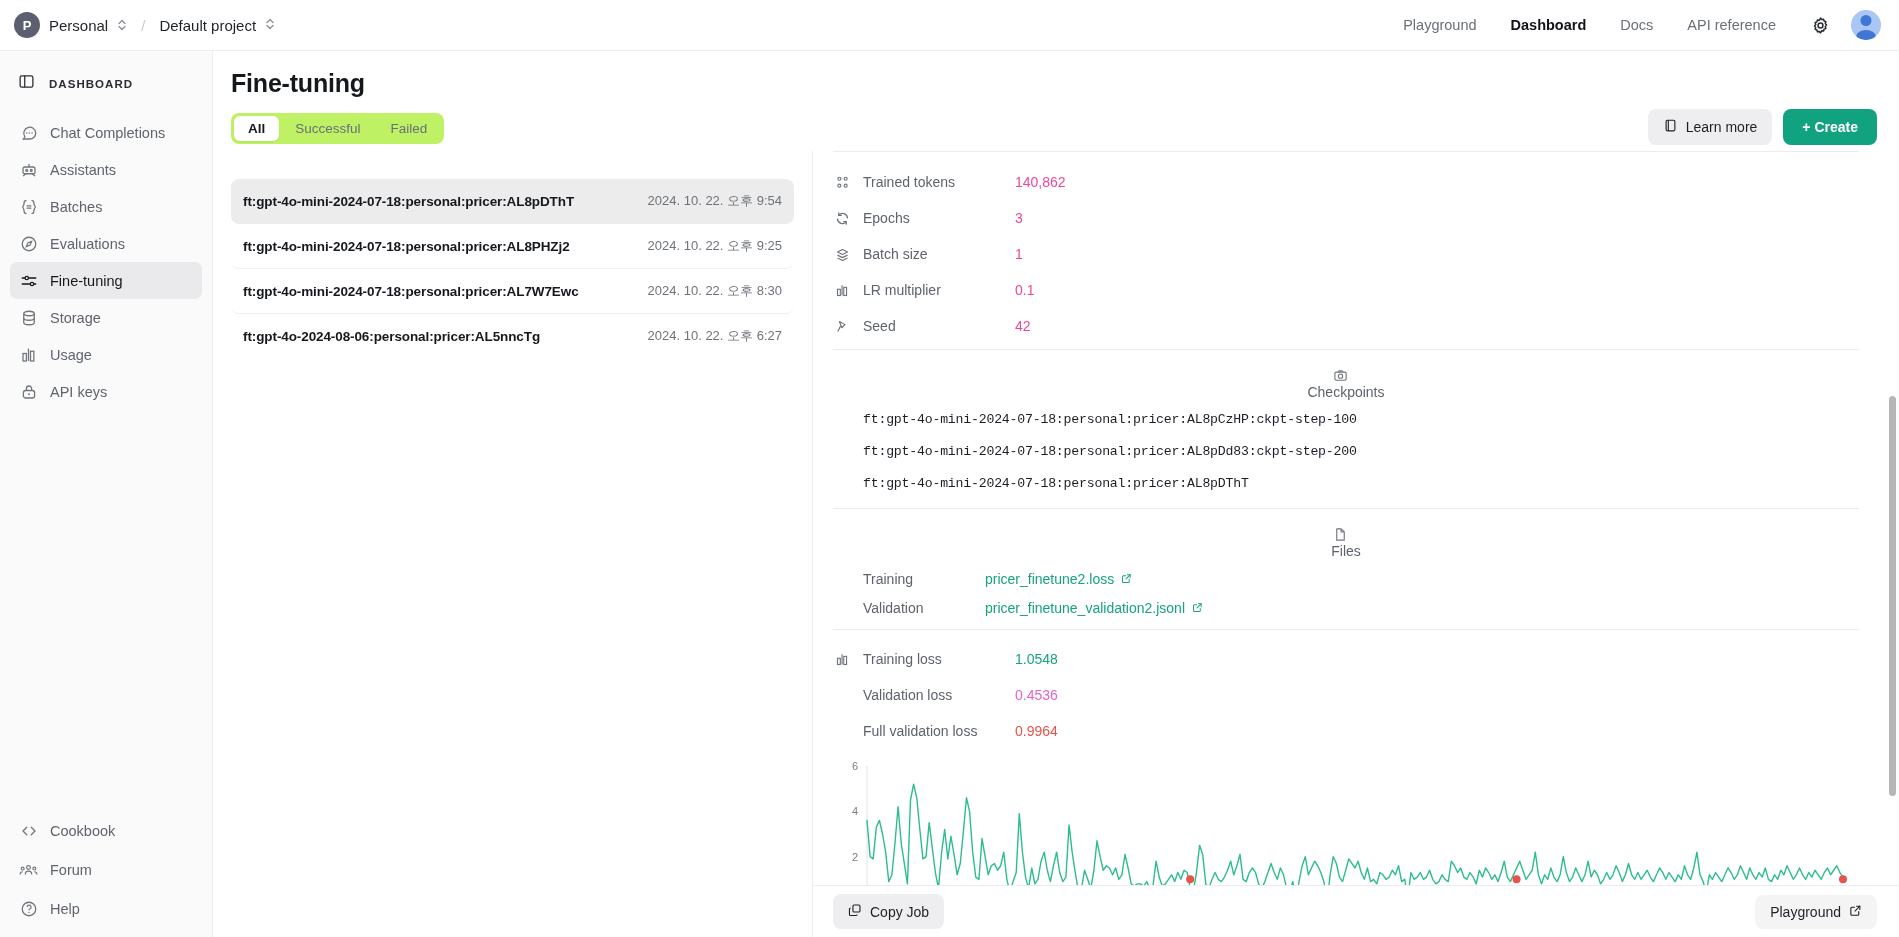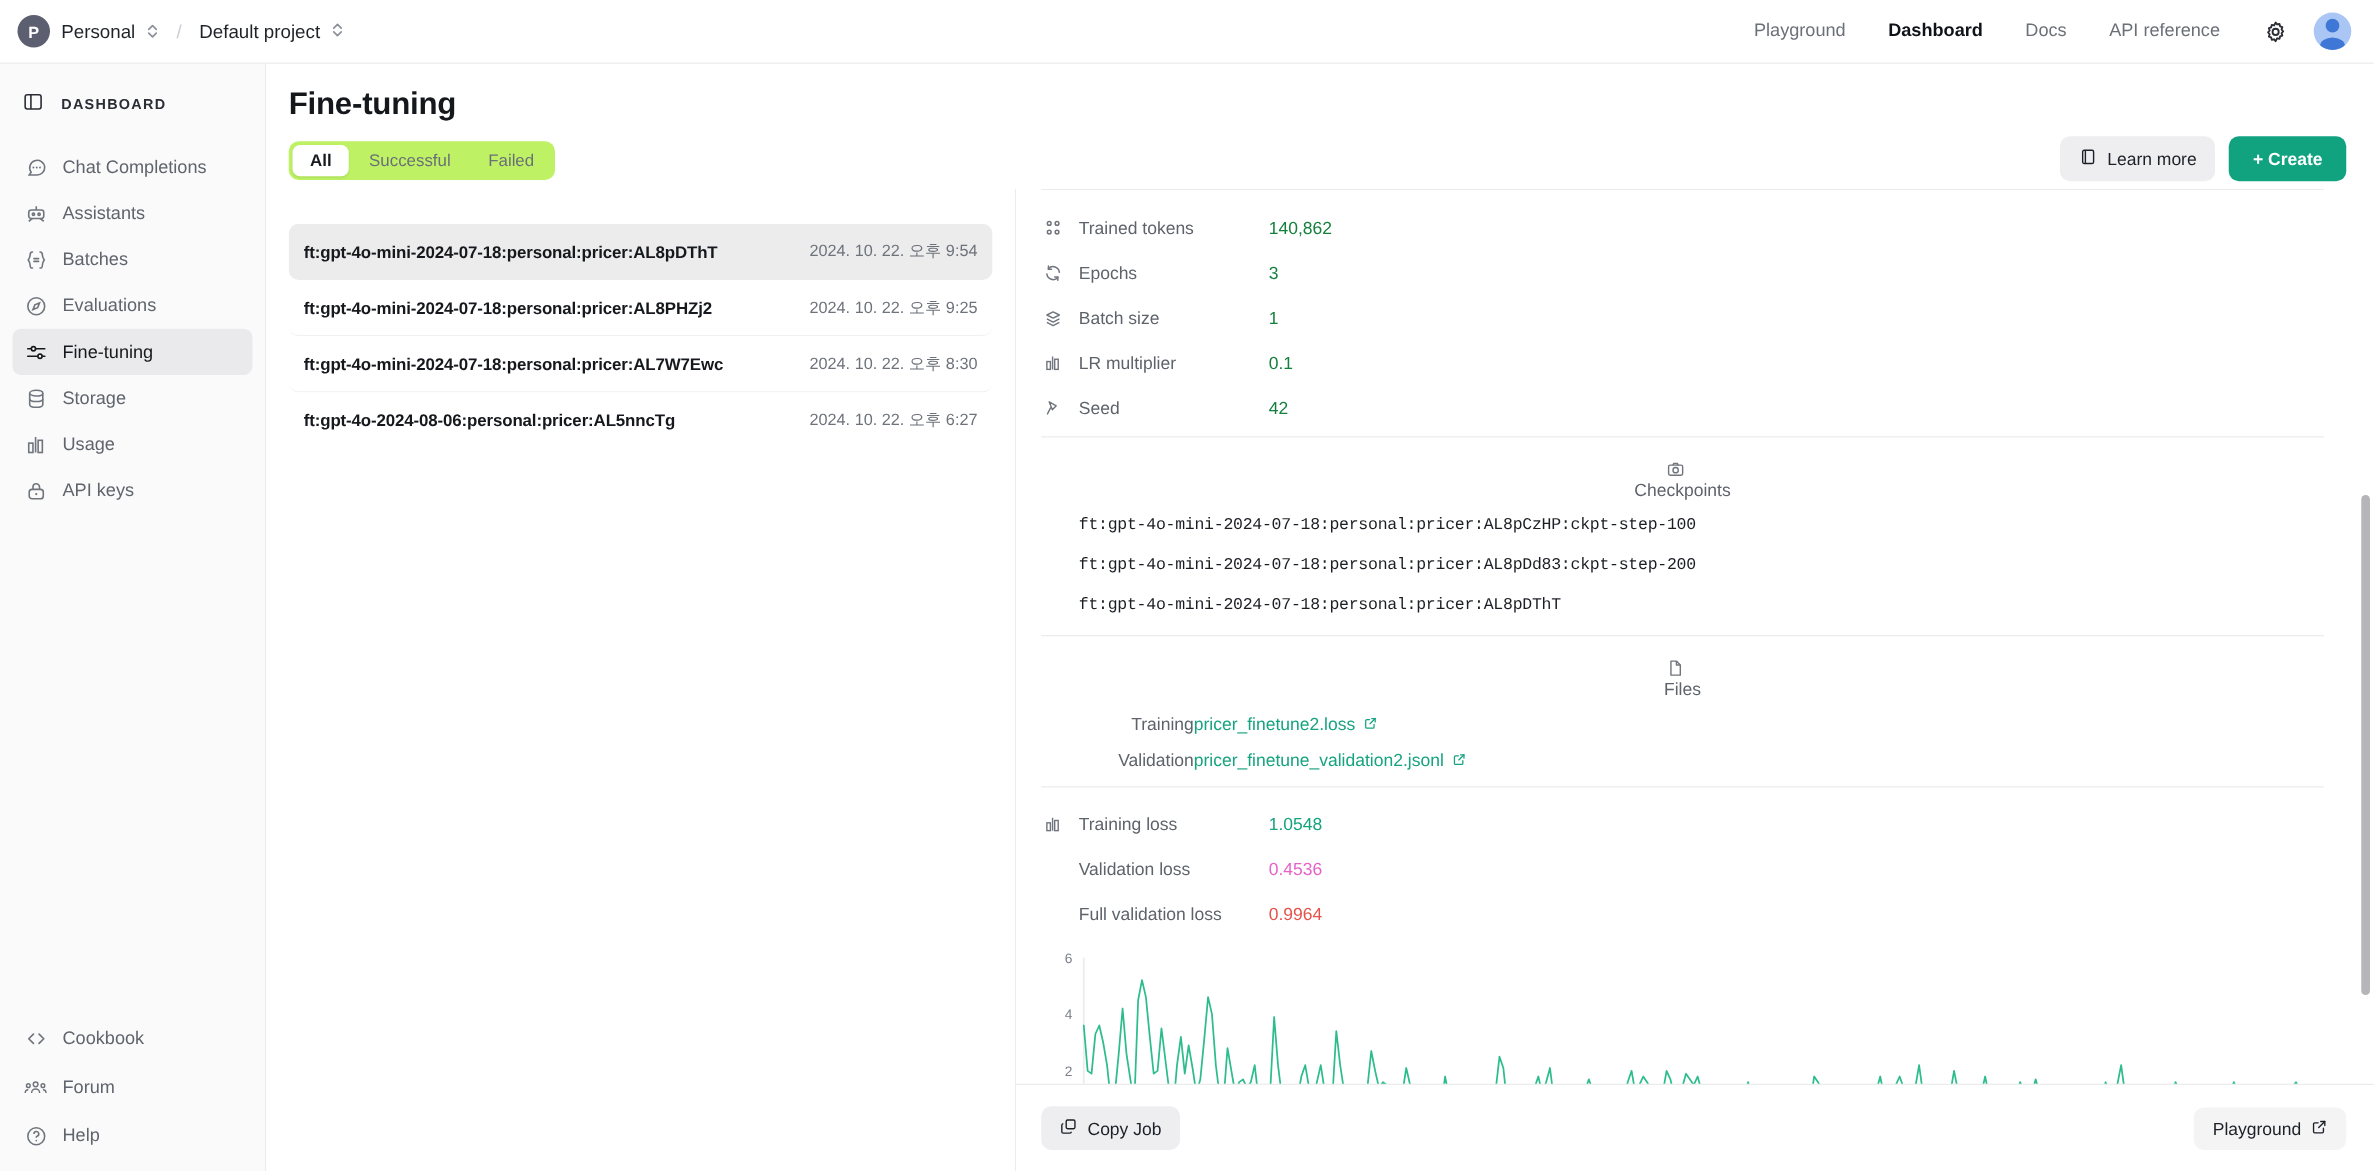--- a/index.html
+++ b/index.html
@@ -114,44 +114,44 @@
   }
   .detail-scroll {
     flex:1; overflow:hidden; position:relative; padding: 18px 40px 10px 20px;
   }
   .detail-scroll::before {
     content:""; position:absolute; top:0; left:20px; right:40px; height:1px; background:#ececef;
   }
   .kv { display:flex; align-items:center; min-height: 26px; margin-bottom: 10px; }
   .kv .ico { width:18px; flex:0 0 18px; display:flex; align-items:center; justify-content:center; margin-right: 12px; color:#6e737b;}
   .kv .k { font-size: 14px; color:#5e636b; width: 152px; flex:0 0 152px; }
-  .kv .v { font-size: 14px; color:#15803d; }
+  .kv .v { font-size: 14px; color:#ec4899; }
   .kv .v.green { color:#16a37f; }
   .kv .v.pink  { color:#e563c8; }
   .kv .v.red   { color:#e4544a; }
   .sect-head { display:flex; align-items:center; margin-bottom: 12px; margin-top: 6px; flex-direction: column;}
   .sect-head .ico { width:18px; flex:0 0 18px; display:flex; align-items:center; justify-content:center; margin-right:12px; color:#6e737b;}
   .sect-head .t { font-size: 14px; color:#5e636b; }
   .ckpt {
     font-family: "Liberation Mono", monospace; font-size: 13.2px; color:#1b1f25;
     margin-left: 30px; margin-bottom: 17px; letter-spacing: -0.2px;
   }
   .divider { height:1px; background:#ececef; margin: 8px 0 16px 0; }
-  .file-row { display:flex; align-items:center; margin-bottom: 13px; text-align: right; }
+  .file-row { display:flex; align-items:center; margin-left: 30px; margin-bottom: 13px; }
   .file-row .k { font-size:14px; color:#5e636b; width: 122px; flex:0 0 122px;}
   .file-link { font-size:14px; color:#16a37f; text-decoration:none; display:flex; align-items:center; gap:7px;}
 
   
   .chart-wrap { margin-top: 16px; margin-left: 6px; position:relative; height: 170px; width: 1010px;}
   .chart-svg { display:block; }
   .tick-lbl { font-size: 11px; fill:#7a7f87; font-family:"Liberation Sans", sans-serif;}
 
   
   .detail-footer {
-    height: 70px; border-top:1px solid #ececef; display:flex; align-items:center;
+    height: 52px; border-top:1px solid #ececef; display:flex; align-items:center;
     justify-content:space-between; padding: 0 22px 0 20px; background:#fff;
   }
   .btn-soft {
     display:flex; align-items:center; gap:8px; background:#eeeef0; color:#1c2027;
     font-size:14px; padding:9px 15px; border-radius:8px; border:none; cursor:pointer;
   }
   .btn-soft.plain { background:#f4f4f5; }
 
   
   .scrollbar-track {

